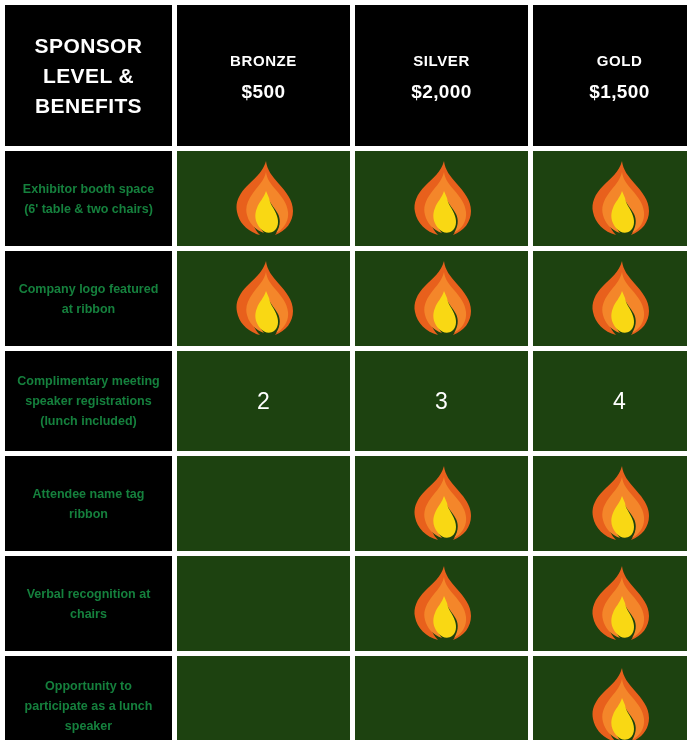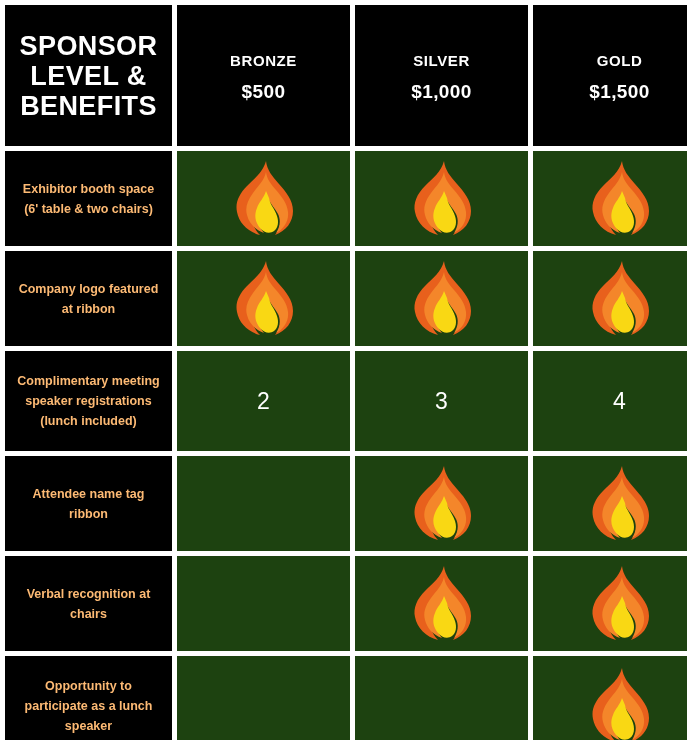--- a/index.html
+++ b/index.html
@@ -32,21 +32,21 @@
     background: #000000;
     color: #ffffff;
     height: 141px;
     vertical-align: middle;
     text-align: center;
     padding: 4px 8px;
     font-weight: 700;
     letter-spacing: 0.4px;
   }
   th.head-cell.level-col {
-    font-size: 27px;
+    font-size: 21px;
     line-height: 30px;
     text-transform: uppercase;
   }
   th.head-cell .tier-name {
     display: block;
     font-size: 15px;
     line-height: 28px;
     text-transform: uppercase;
     letter-spacing: 0.6px;
   }
@@ -54,21 +54,21 @@
     display: block;
     font-size: 19px;
     line-height: 26px;
     font-weight: 700;
     margin-top: 4px;
   }
 
   
   td.benefit-cell {
     background: #000000;
-    color: #fdba74;
+    color: #15803d;
     height: 95px;
     vertical-align: middle;
     text-align: center;
     padding: 20px 10px;
     font-size: 12.5px;
     line-height: 20px;
     font-weight: 700;
   }
 
   
@@ -112,21 +112,21 @@
       <tr>
         <th class="head-cell level-col">SPONSOR LEVEL &amp; BENEFITS</th>
 
         <th class="head-cell">
           <span class="tier-name">BRONZE</span>
           <span class="tier-price">$500</span>
         </th>
 
         <th class="head-cell">
           <span class="tier-name">SILVER</span>
-          <span class="tier-price">$1,000</span>
+          <span class="tier-price">$2,000</span>
         </th>
 
         <th class="head-cell">
           <span class="tier-name">GOLD</span>
           <span class="tier-price">$1,500</span>
         </th>
       </tr>
     </thead>
     <tbody id="table-body">
         <tr>

